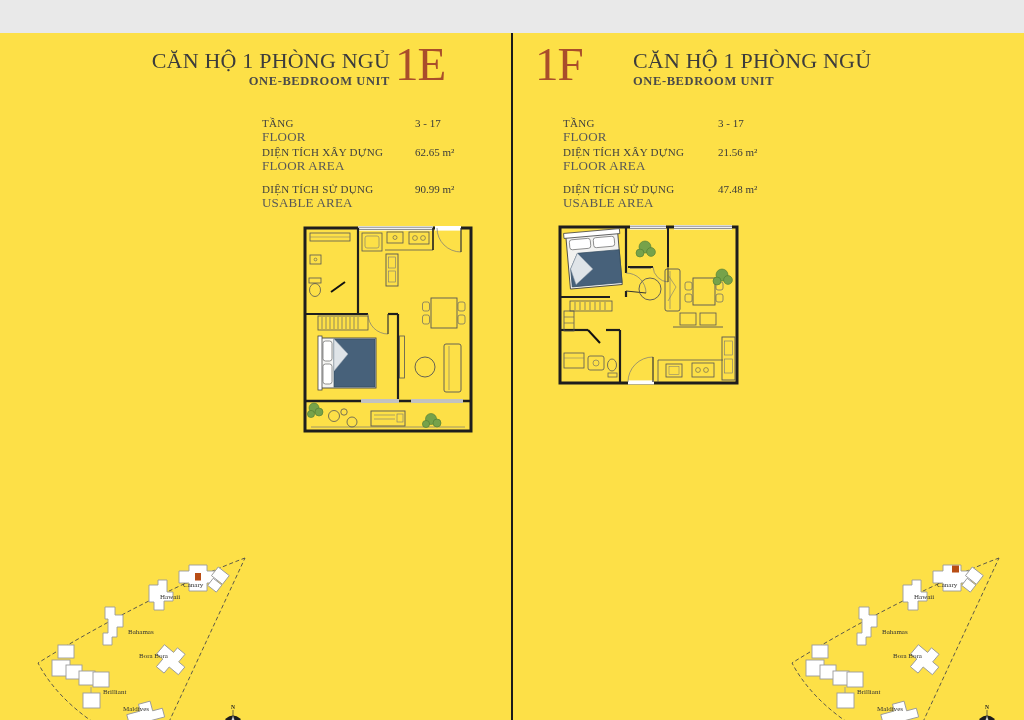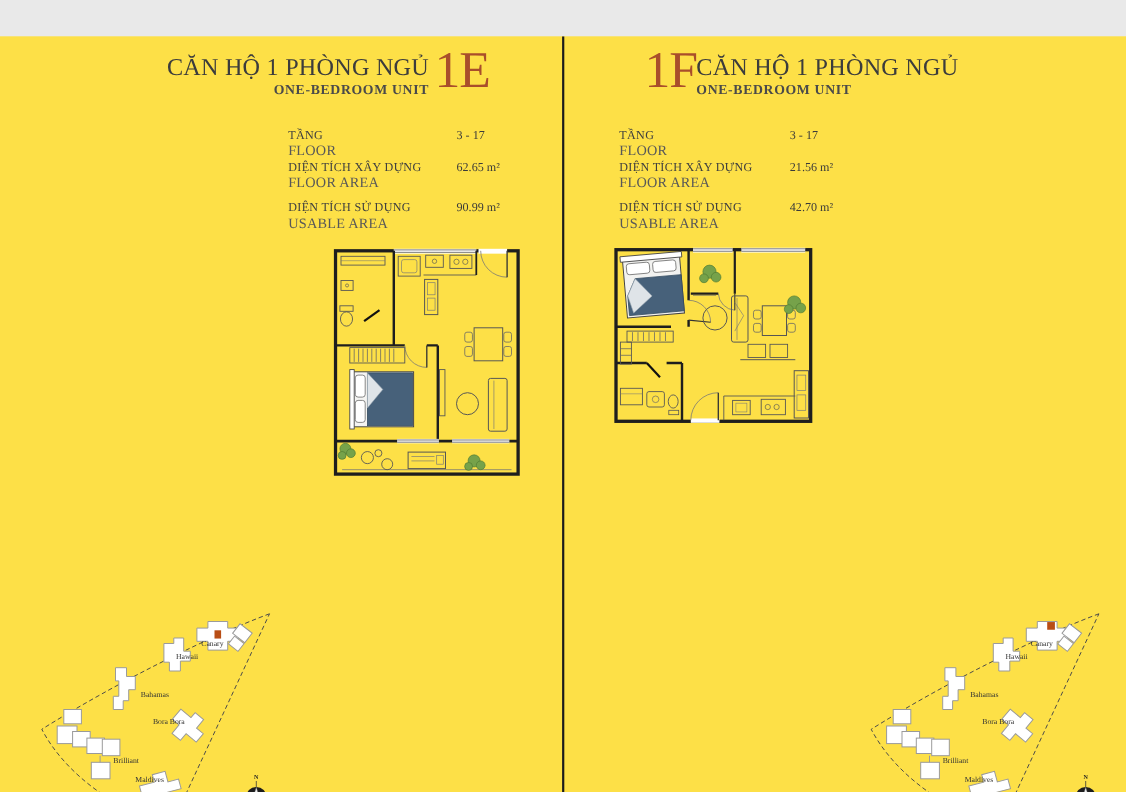--- a/index.html
+++ b/index.html
@@ -223,41 +223,41 @@
       </div>
     </div>
 
     <div class="disclaimer" style="left:20px;">
       <div class="disc-vi">Các bản vẽ có thể không theo đúng tỷ lệ. Dù rất cẩn trọng trong việc thể hiện chính xác các bản vẽ này, tuy nhiên chủ đầu tư sẽ không chịu trách nhiệm đối với thay đổi nào liên quan do yêu cầu của cơ quan nhà nước có thẩm quyền.</div>
       <div class="disc-en">Plans are not to scale. Whilst every care has been taken to ensure the accuracy of the plans, the developer will not be held responsible for any changes due to authority requirements.</div>
     </div>
   </div>
 
   <div>
-    <div class="unit-code" style="left:586px;">1F</div>
+    <div class="unit-code" style="left:535px;">1F</div>
     <div class="title-block tb-right">
       <div class="title-vi">CĂN HỘ 1 PHÒNG NGỦ</div>
       <div class="title-en">ONE-BEDROOM UNIT</div>
     </div>
 
     <div class="specs" style="left:563px;width:235px;">
       <div class="spec-row" style="top:0;">
         <div class="spec-label-vi">TẦNG</div>
         <div class="spec-label-en">FLOOR</div>
         <div class="spec-value" style="left:155px;">3 - 17</div>
       </div>
       <div class="spec-row" style="top:29px;">
         <div class="spec-label-vi">DIỆN TÍCH XÂY DỰNG</div>
         <div class="spec-label-en">FLOOR AREA</div>
         <div class="spec-value" style="left:155px;">21.56 m²</div>
       </div>
       <div class="spec-row" style="top:66px;">
         <div class="spec-label-vi">DIỆN TÍCH SỬ DỤNG</div>
         <div class="spec-label-en">USABLE AREA</div>
-        <div class="spec-value" style="left:155px;">42.70 m²</div>
+        <div class="spec-value" style="left:155px;">47.48 m²</div>
       </div>
     </div>
 
     <svg class="abs" style="left:558px;top:192px;" width="181" height="160" viewBox="0 0 181 160">
       <rect x="2" y="2" width="177" height="156" fill="none" stroke="#1e1e1e" stroke-width="3"></rect>
 
       <rect x="72" y="0" width="36" height="4.6" fill="#fff"></rect>
       <line x1="72" y1="1.2" x2="108" y2="1.2" stroke="#666" stroke-width="0.8"></line>
       <line x1="72" y1="3.4" x2="108" y2="3.4" stroke="#666" stroke-width="0.8"></line>
       <rect x="116" y="0" width="58" height="4.6" fill="#fff"></rect>

